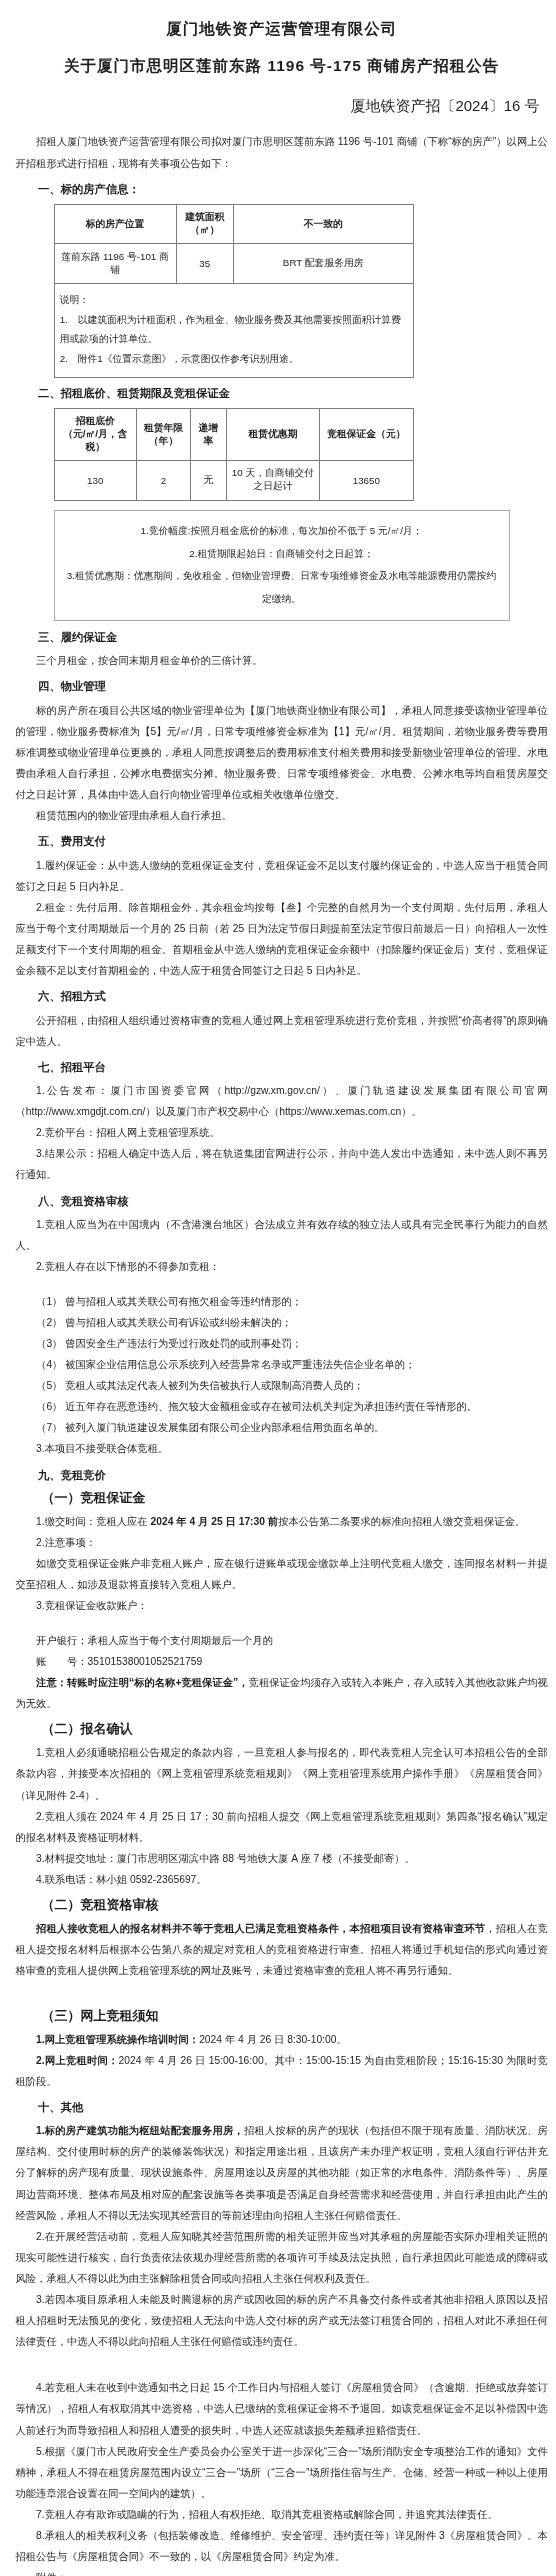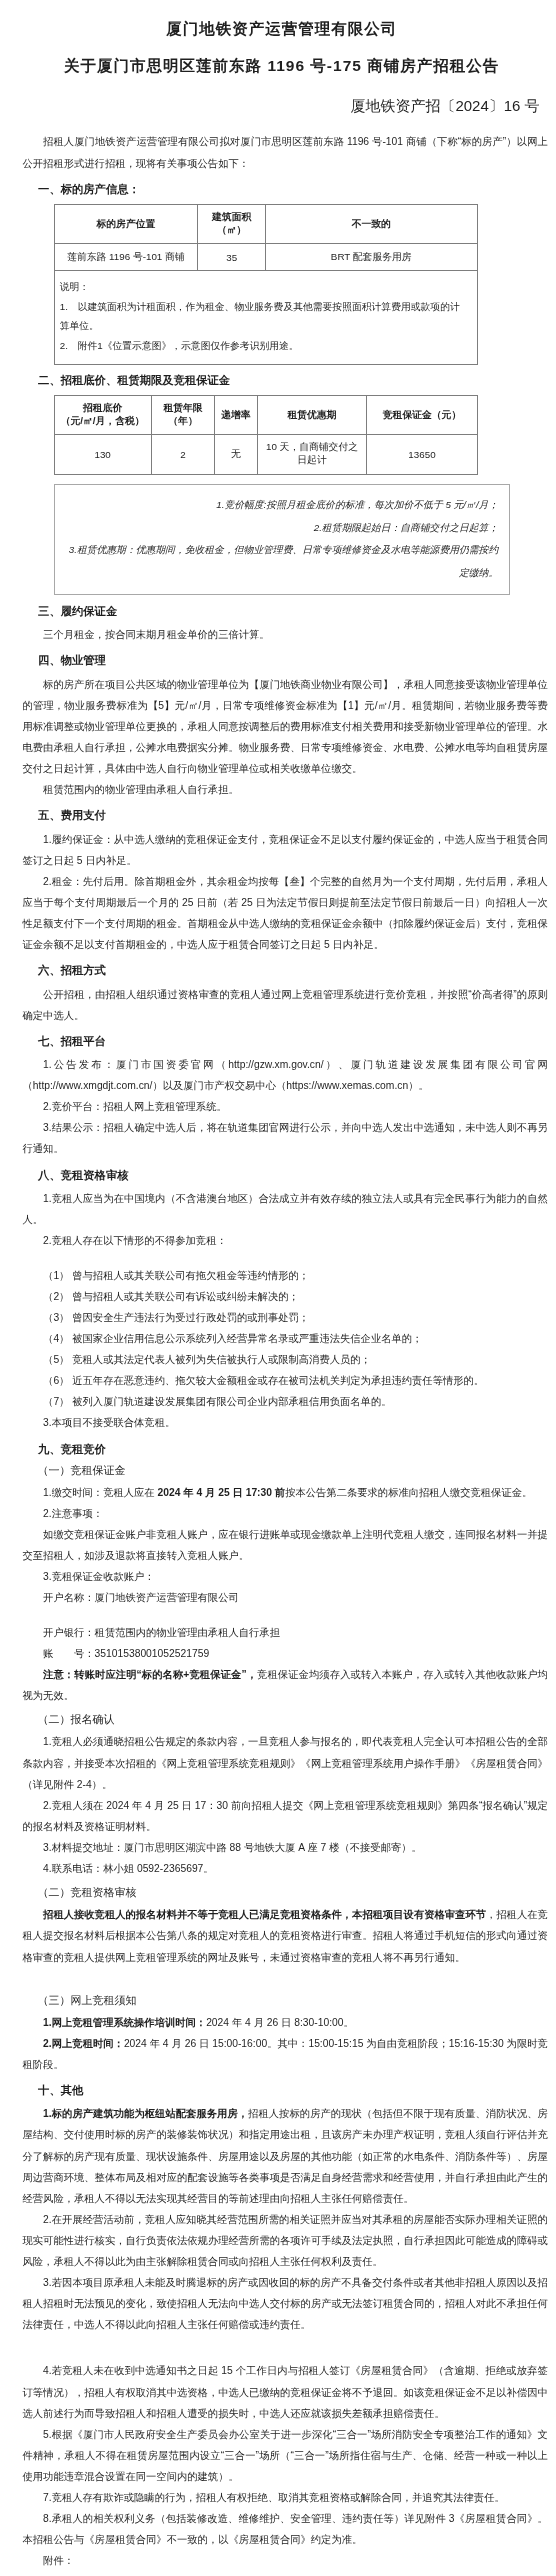--- a/index.html
+++ b/index.html
@@ -27,39 +27,39 @@
     text-align:right;
     font-size:15px;
     margin:17.5px 8.2px 15.5px 0;
   }
   .para{
     font-size:10.3px;
     line-height:2.05;
     margin:0;
     text-align:justify;
   }
-  .indent{text-indent:2em;margin-left:7px;}
+  .indent{text-indent:2em;}
   .heading{
     font-size:11.3px;
     font-weight:700;
     margin:8.2px 0 5.2px 0;
     text-indent:2em;
   }
   .subheading{
-    font-size:11px;
-    font-weight:400;
+    font-size:13px;
+    font-weight:700;
     margin:6.2px 0 4.1px 0;
     text-indent:2em;
   }
   .gap-sm{margin-top:13.4px;}
   .gap-lg{margin-top:25px;}
   table{
     border-collapse:collapse;
     margin:7.2px 0 7.2px 38px;
-    width:424px;
+    width:360px;
     table-layout:fixed;
     font-size:9.8px;
   }
   th,td{
     border:0.5px solid #7d7d7d;
     padding:6.2px 4.1px;
     text-align:center;
     vertical-align:middle;
   }
   th{font-weight:700;white-space:pre-line;}
@@ -78,22 +78,21 @@
     margin:9.3px 0 9.3px 38px;
     width:456px;
     box-sizing:border-box;
     border:0.5px solid #a8a8a8;
     padding:9.3px 10.3px;
   }
   .notes-box p{
     font-size:9.8px;
     line-height:2.3;
     margin:0;
-    text-align:right;
-    font-style:italic;
+    text-align:center;
   }
   .col-t1-a{width:34%;} .col-t1-b{width:16%;} .col-t1-c{width:50%;}
   .col-t2-a{width:23%;} .col-t2-b{width:15%;} .col-t2-c{width:10%;} .col-t2-d{width:26%;} .col-t2-e{width:26%;}
 </style>
 </head>
 <body>
 
 <div class="page">
 
   <h1 class="title">厦门地铁资产运营管理有限公司</h1>
@@ -202,22 +201,21 @@
   <p class="para indent">（7） 被列入厦门轨道建设发展集团有限公司企业内部承租信用负面名单的。</p>
   <p class="para indent">3.本项目不接受联合体竞租。</p>
 
   <h2 class="heading">九、竞租竞价</h2>
 
   <h3 class="subheading">（一）竞租保证金</h3>
   <p class="para indent"><span>1.缴交时间：竞租人应在 </span><b>2024 年 4 月 25 日 17:30 前</b><span>按本公告第二条要求的标准向招租人缴交竞租保证金。</span></p>
   <p class="para indent">2.注意事项：</p>
   <p class="para indent">如缴交竞租保证金账户非竞租人账户，应在银行进账单或现金缴款单上注明代竞租人缴交，连同报名材料一并提交至招租人，如涉及退款将直接转入竞租人账户。</p>
   <p class="para indent">3.竞租保证金收款账户：</p>
-  <p class="para indent">开户名称：厦门地铁资产运营管理有限公司</p>
-  <p class="para indent gap-sm">开户银行：租赁范围内的物业管理由承租人自行承担</p>
+  <p class="para indent gap-sm">开户银行：承租人应当于每个支付周期最后一个月的</p>
   <p class="para indent">账　　号：35101538001052521759</p>
   <p class="para indent"><b>注意：转账时应注明“标的名称+竞租保证金”，</b><span>竞租保证金均须存入或转入本账户，存入或转入其他收款账户均视为无效。</span></p>
 
   <h3 class="subheading">（二）报名确认</h3>
   <p class="para indent">1.竞租人必须通晓招租公告规定的条款内容，一旦竞租人参与报名的，即代表竞租人完全认可本招租公告的全部条款内容，并接受本次招租的《网上竞租管理系统竞租规则》《网上竞租管理系统用户操作手册》《房屋租赁合同》（详见附件 2-4）。</p>
   <p class="para indent">2.竞租人须在 2024 年 4 月 25 日 17：30 前向招租人提交《网上竞租管理系统竞租规则》第四条“报名确认”规定的报名材料及资格证明材料。</p>
   <p class="para indent">3.材料提交地址：厦门市思明区湖滨中路 88 号地铁大厦 A 座 7 楼（不接受邮寄）。</p>
   <p class="para indent">4.联系电话：林小姐 0592-2365697。</p>
 
   <h3 class="subheading">（二）竞租资格审核</h3>

